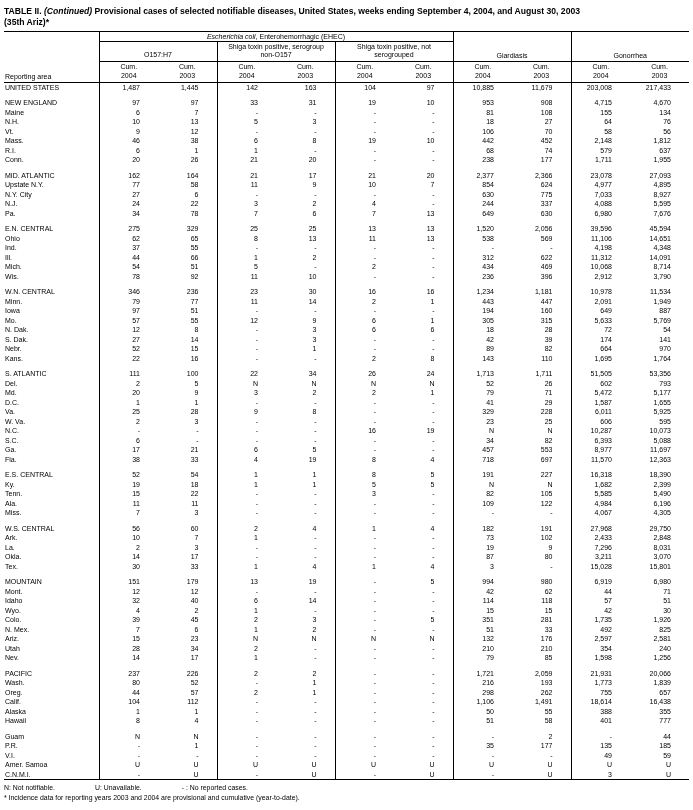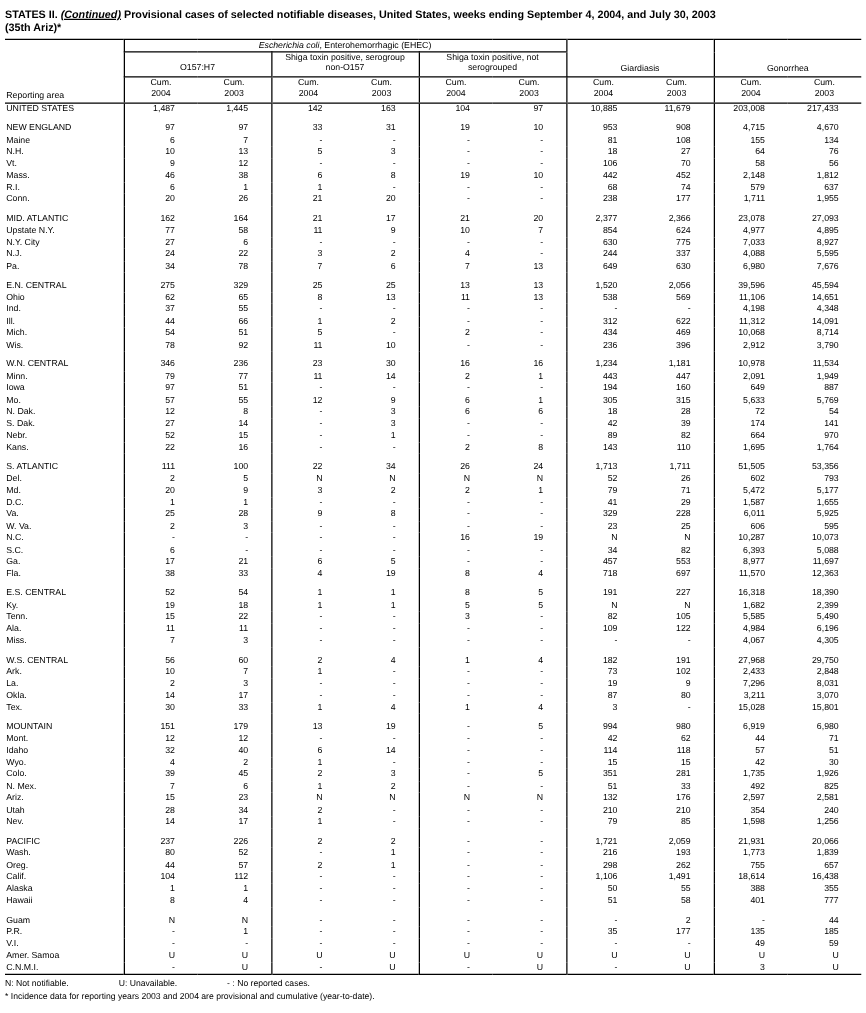--- a/index.html
+++ b/index.html
@@ -8,21 +8,21 @@
     background: #ffffff; color: #000;
     font-family: "Liberation Sans", "DejaVu Sans", sans-serif;
     overflow: hidden;
   }
   .page { padding: 6px 4px 0 4px; }
 
   .title {
     font-size: 8.6px; font-weight: bold; line-height: 10.5px;
     color: #000;
   }
-  .title .cont { font-style: italic; text-decoration: underline; }
+  .title .cont { font-style: italic; }
 
   table.tbl {
     border-collapse: collapse;
     table-layout: fixed;
     width: 685px;
     margin-top: 4px;
     border-top: 1.4px solid #000;
     border-bottom: 1.2px solid #000;
   }
   col.c-area { width: 95px; }
@@ -74,23 +74,23 @@
 
   .footnotes { margin-top: 3px; font-size: 6.9px; line-height: 9.5px; }
   .fn-legend span { margin-right: 40px; }
 </style>
 </head>
 <body>
 
 <div class="page">
 
   <div class="title">
-    <span>STATES II.</span>
+    <span>TABLE II.</span>
     <span class="cont">(Continued)</span>
-    <span>Provisional cases of selected notifiable diseases, United States, weeks ending September 4, 2004, and July 30, 2003</span><br>
+    <span>Provisional cases of selected notifiable diseases, United States, weeks ending September 4, 2004, and August 30, 2003</span><br>
     <span>(35th Ariz)*</span>
   </div>
 
   <table class="tbl">
     <colgroup>
       <col class="c-area">
       <col class="c-val">
         <col class="c-val">
         <col class="c-val">
         <col class="c-val">

